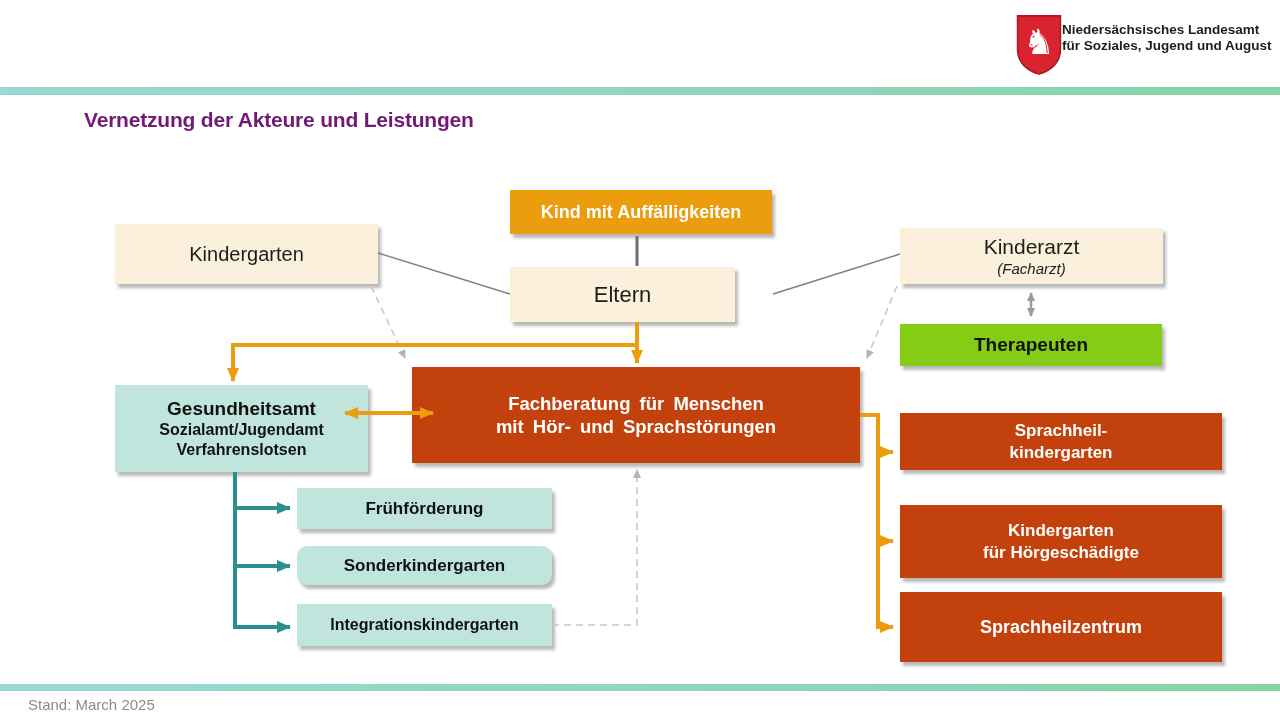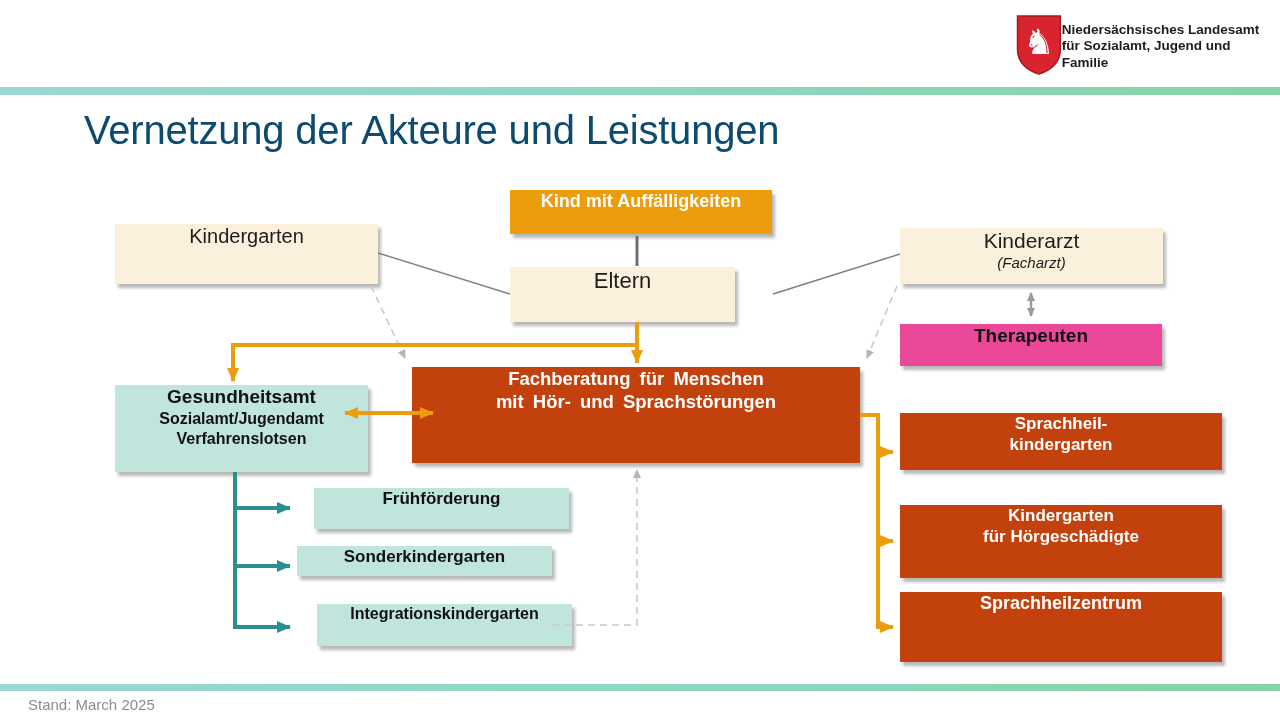--- a/index.html
+++ b/index.html
@@ -7,60 +7,60 @@
     width:1280px;height:720px;position:relative;background:#ffffff;
     font-family:"Liberation Sans","DejaVu Sans",sans-serif;overflow:hidden;
   }
   
   .logo-wrap{position:absolute;top:14px;left:1016px;display:flex;align-items:flex-start;}
   .org-text{margin-top:8px;font-size:13.5px;font-weight:600;color:#1d1d1b;line-height:1.22;}
   .accent-bar{position:absolute;left:0;width:1280px;height:8px;
     background:linear-gradient(90deg,#9ad8d3 0%,#8fd6c0 55%,#86d4a5 100%);}
   #bar-top{top:87px;}
   #bar-bottom{top:684px;height:7px;}
-  .page-title{position:absolute;left:84px;top:108px;font-size:40px;font-weight:400;
-    color:#0c4a6e;letter-spacing:-0.2px;}
+  .page-title{position:absolute;left:84px;top:108px;font-size:21px;font-weight:700;
+    color:#701a75;letter-spacing:-0.2px;}
   .footer-status{position:absolute;left:28px;top:696px;font-size:15px;color:#8c8c8c;}
   
-  .node{position:absolute;display:flex;flex-direction:column;align-items:center;justify-content:flex-start;
+  .node{position:absolute;display:flex;flex-direction:column;align-items:center;justify-content:center;
     text-align:center;box-shadow:3px 4px 3px rgba(0,0,0,0.28);box-sizing:border-box;line-height:1.25;}
   .cream{background:#fbf0db;color:#1d1d1b;}
   .orange{background:#ec9d0e;color:#ffffff;font-weight:700;}
-  .teal-mid{background:#ec4899;color:#111111;font-weight:700;}
+  .teal-mid{background:#84cc16;color:#111111;font-weight:700;}
   .teal-dark{background:#c2410c;color:#ffffff;font-weight:700;}
   .teal-light{background:#c0e5dd;color:#111111;font-weight:700;}
   #node-kind{left:510px;top:190px;width:262px;height:44px;font-size:18px;}
   #node-kindergarten{left:115px;top:224px;width:263px;height:60px;font-size:20px;}
   #node-eltern{left:510px;top:267px;width:225px;height:55px;font-size:22px;}
   #node-kinderarzt{left:900px;top:228px;width:263px;height:56px;font-size:21px;}
   #node-kinderarzt .sub{font-size:15px;font-style:italic;}
   #node-therapeuten{left:900px;top:324px;width:262px;height:42px;font-size:19px;}
   #node-gesundheitsamt{left:115px;top:385px;width:253px;height:87px;font-size:16px;}
   #node-gesundheitsamt .big{font-size:19px;}
   #node-fachberatung{left:412px;top:367px;width:448px;height:96px;font-size:18.5px;word-spacing:4px;}
-  #node-frueh{left:314px;top:488px;width:255px;height:41px;font-size:17px;}
-  #node-sonder{left:297px;top:546px;width:255px;height:30px;font-size:17px;}
-  #node-integration{left:297px;top:604px;width:255px;height:42px;font-size:16px;margin-left:20px;}
+  #node-frueh{left:297px;top:488px;width:255px;height:41px;font-size:17px;}
+  #node-sonder{left:297px;top:546px;width:255px;height:39px;font-size:17px;border-radius:10px;}
+  #node-integration{left:297px;top:604px;width:255px;height:42px;font-size:16px;}
   #node-sprachheilkiga{left:900px;top:413px;width:322px;height:57px;font-size:17px;}
   #node-kigahoer{left:900px;top:505px;width:322px;height:73px;font-size:17px;}
   #node-sprachheilzentrum{left:900px;top:592px;width:322px;height:70px;font-size:18px;}
   
   #connector-layer{position:absolute;left:0;top:0;width:1280px;height:720px;pointer-events:none;}
 </style>
 </head>
 <body>
 
 <div class="logo-wrap">
   <svg width="46" height="62" viewBox="0 0 60 80">
     <path d="M2,2 H58 V46 C58,64 44,74 30,78 C16,74 2,64 2,46 Z" fill="#d9232e" stroke="#a61a22" stroke-width="2"></path>
     <text x="30" y="52" font-size="46" fill="#ffffff" text-anchor="middle" font-family="'DejaVu Sans',sans-serif">♞</text>
   </svg>
   <div class="org-text">
     <div>Niedersächsisches Landesamt</div>
-    <div>für Sozialamt, Jugend und Familie</div>
+    <div>für Soziales, Jugend und August</div>
   </div>
 </div>
 
 <div class="accent-bar" id="bar-top"></div>
 <div class="page-title">Vernetzung der Akteure und Leistungen</div>
 
 <div class="node orange" id="node-kind">
   <span>Kind mit Auffälligkeiten</span>
 </div>
 

